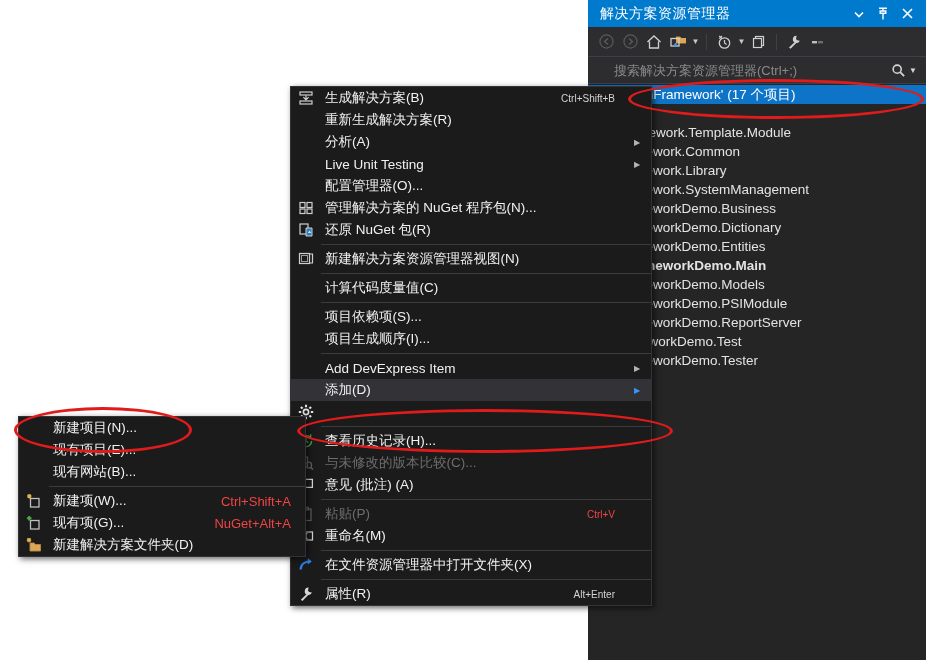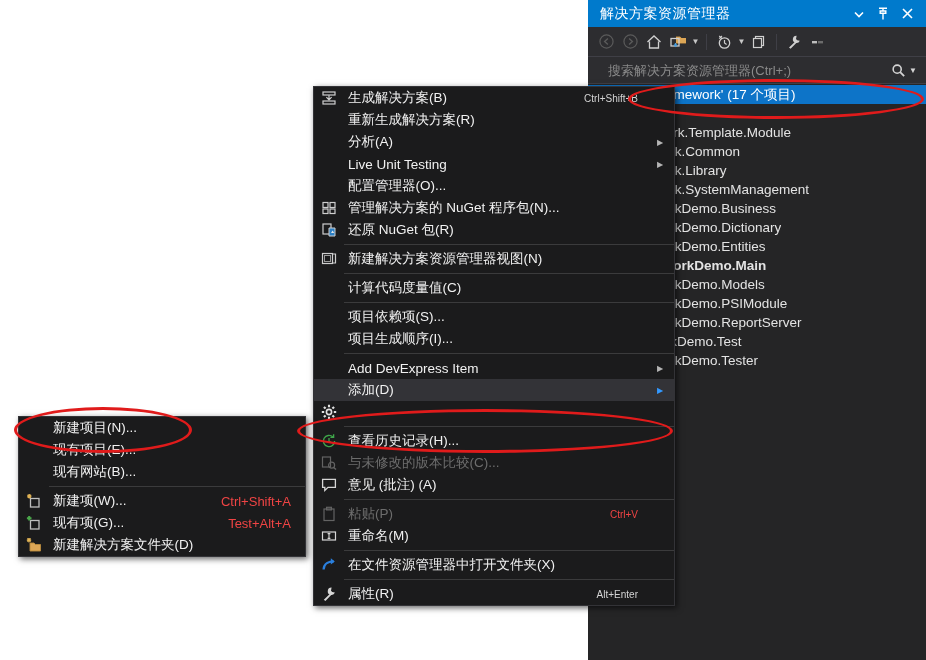--- a/index.html
+++ b/index.html
@@ -46,21 +46,21 @@
   .tb-sep { width: 1px; height: 16px; background: #3f3f46; margin: 0 5px; }
 
   #se-search {
     position: absolute; left: 0; top: 56px; width: 338px; height: 28px;
     background: #2d2d30; box-sizing: border-box;
     border-top: 1px solid #3f3f46; border-bottom: 1px solid #3f3f46;
     display: flex; align-items: center;
   }
   #se-search-input {
     flex: 1; background: transparent; border: 0; outline: none;
-    color: #d946ef; font-size: 13px; padding-left: 20px;
+    color: #d946ef; font-size: 13px; padding-left: 26px;
     font-family: "Liberation Sans", "DejaVu Sans", sans-serif;
   }
   #se-search-input::placeholder { color: #8a8a8a; opacity: 1; }
   .se-search-icon { color: #d4d4d4; padding: 0 3px 0 4px; display:flex; align-items:center;}
   .se-search-caret { color: #d4d4d4; font-size: 8px; padding-right: 9px; }
 
   
   #se-tree {
     position: absolute; left: 0; top: 85px; width: 338px; height: 575px;
     background: #252526; overflow: hidden;
@@ -74,21 +74,21 @@
   .tree-row.bold { font-weight: bold; }
   .tree-indent { display: inline-block; }
   .tree-arrow {
     width: 14px; display: inline-block; text-align: center;
     color: #9a9a9a; font-size: 8px; line-height: 19px;
   }
   .tree-label { overflow: hidden; }
 
   
   #context-menu {
-    position: absolute; left: 313px; top: 86px; width: 362px;
+    position: absolute; left: 290px; top: 86px; width: 362px;
     background: #1b1b1c; border: 1px solid #333337;
     box-sizing: border-box; z-index: 40;
     box-shadow: 2px 2px 6px rgba(0,0,0,.6);
   }
   .cm-item {
     position: relative; height: 22px; display: flex; align-items: center;
     font-size: 13.5px; color: #f1f1f1; box-sizing: border-box;
   }
   .cm-item.disabled { color: #6d6d6d; }
   .cm-item.highlight { background: #333337; }
@@ -533,21 +533,21 @@
         <span class="sm-shortcut">Ctrl+Shift+A</span>
       </div>
       <div class="sm-item">
         <span class="sm-icon">
           <svg width="16" height="16" viewBox="0 0 16 16">
             <rect x="4.5" y="5.5" width="8.5" height="8.5" fill="none" stroke="#bfbfbf" stroke-width="1.3"></rect>
             <path d="M3.2 1 v4.6 M0.9 3.3 h4.6" stroke="#4aa84a" stroke-width="2.1"></path>
           </svg>
         </span>
         <span class="sm-label">现有项(G)...</span>
-        <span class="sm-shortcut">Test+Alt+A</span>
+        <span class="sm-shortcut">NuGet+Alt+A</span>
       </div>
       <div class="sm-item">
         <span class="sm-icon">
           <svg width="16" height="16" viewBox="0 0 16 16">
             <path d="M4 6 h4 l1.4 1.5 h5.1 V14 H4 z" fill="#dca656" stroke="#b98a3d" stroke-width=".9"></path>
             <path d="M3 1 v4.4 M0.8 3.2 h4.4 M1.4 1.4 l3.2 3.2 M4.6 1.4 l-3.2 3.2" stroke="#e0b355" stroke-width="1.2"></path>
           </svg>
         </span>
         <span class="sm-label">新建解决方案文件夹(D)</span>
         <span class="sm-shortcut"></span>

